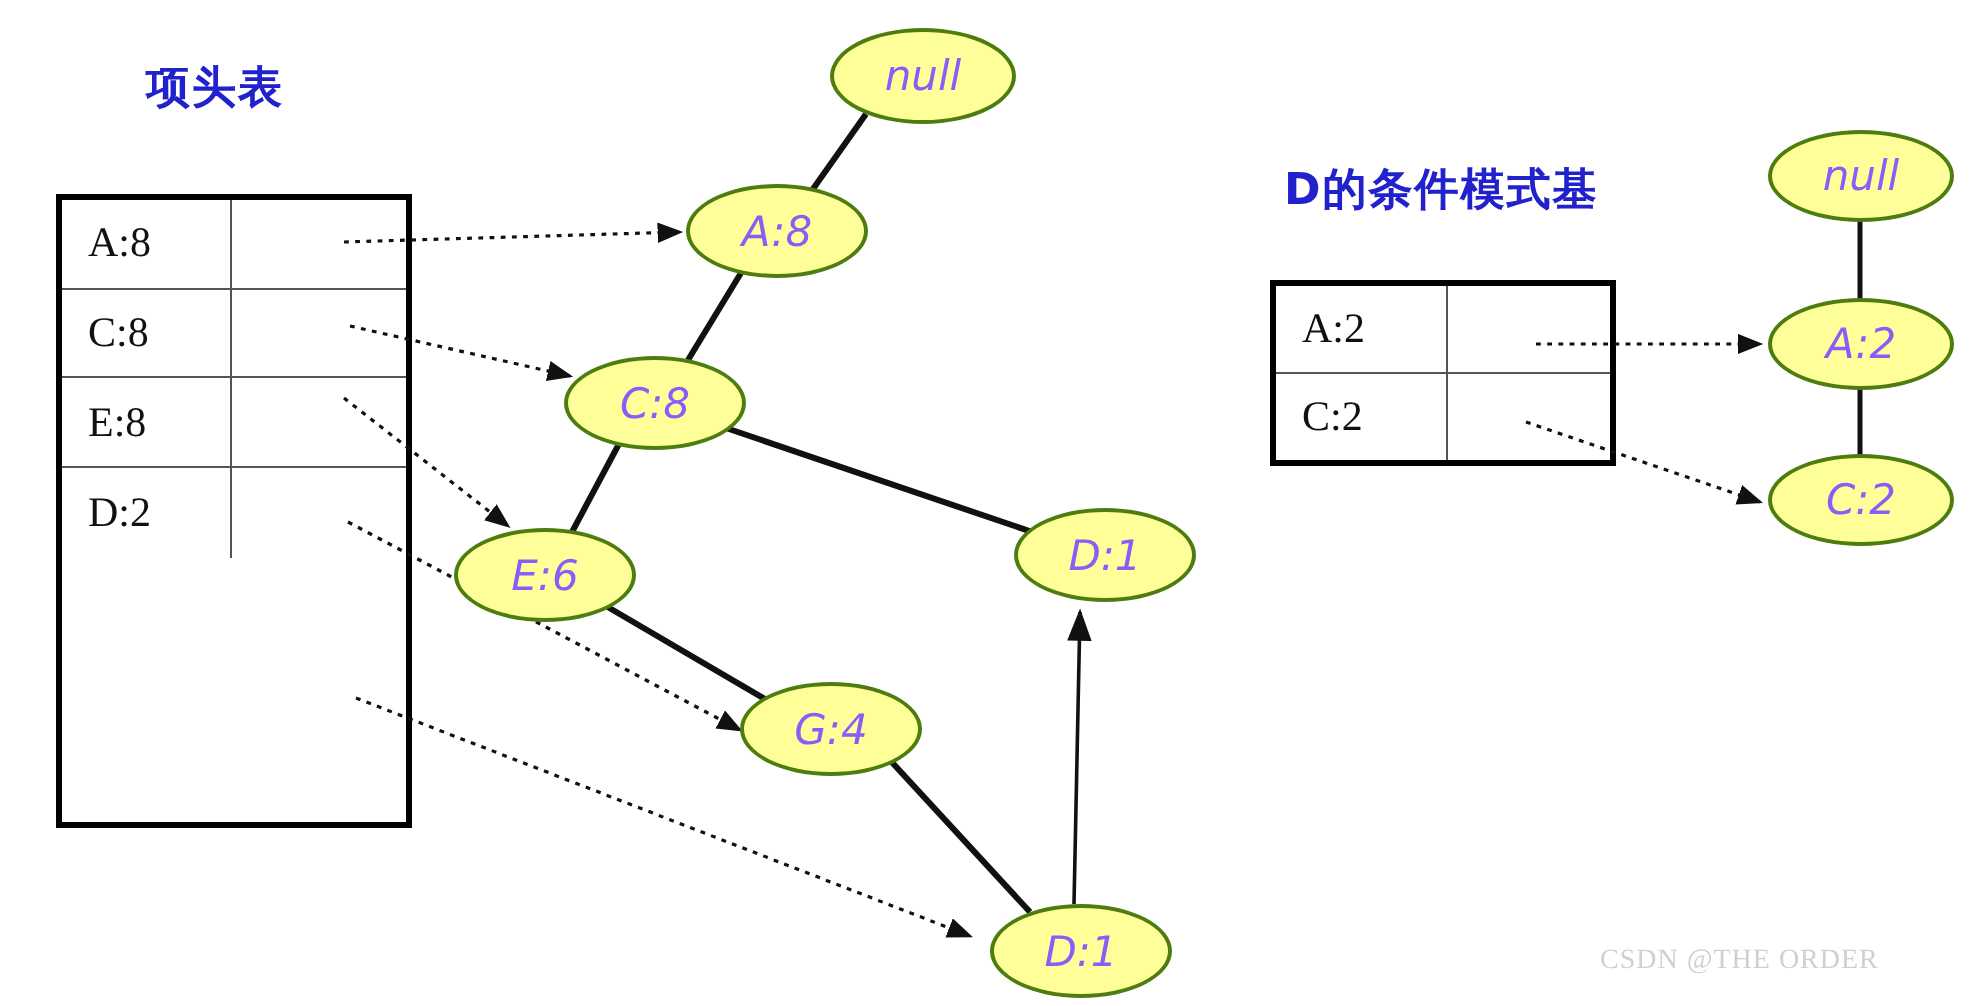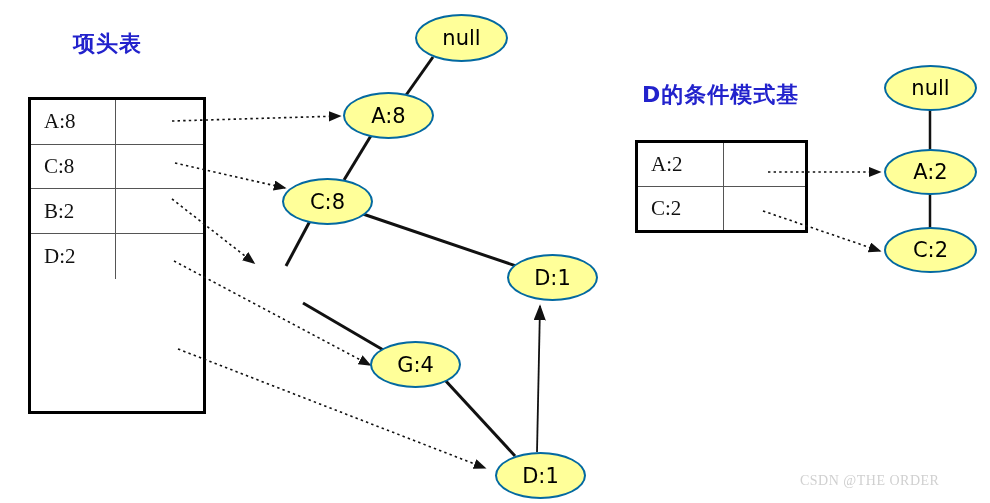--- a/index.html
+++ b/index.html
@@ -63,29 +63,30 @@
 
   #cond-pattern-table { left: 635px; top: 140px; width: 173px; height: 93px; }
   #cond-pattern-table .header-row { height: 43.5px; }
   #cond-pattern-table .cell-label { width: 86px; }
 
   
   .node {
     position: absolute;
     border-radius: 50%;
     background: #ffff99;
-    border: 2px solid #0369a1;
+    border: 2px solid #4d7c0f;
     box-sizing: border-box;
     display: flex;
     align-items: center;
     justify-content: center;
-    color: #000000;
+    color: #8b5cf6;
     font-family: "DejaVu Sans", "Liberation Sans", sans-serif;
     font-size: 21px;
     z-index: 5;
+    font-style: italic;
   }
 
   
   #edges {
     position: absolute;
     left: 0; top: 0;
     width: 990px; height: 503px;
     z-index: 2;
   }
   #edges-top {
@@ -155,35 +156,36 @@
   <div class="header-table" id="item-header-table">
     <div class="header-row">
       <div class="cell-label">A:8</div>
       <div class="cell-link"></div>
     </div>
     <div class="header-row">
       <div class="cell-label">C:8</div>
       <div class="cell-link"></div>
     </div>
     <div class="header-row">
-      <div class="cell-label">B:2</div>
+      <div class="cell-label">E:8</div>
       <div class="cell-link"></div>
     </div>
     <div class="header-row">
       <div class="cell-label">D:2</div>
       <div class="cell-link"></div>
     </div>
   </div>
 
   <div class="node" style="left:415px; top:14px; width:93px; height:48px;">null</div>
 
   <div class="node" style="left:343px; top:92px; width:91px; height:47px;">A:8</div>
 
   <div class="node" style="left:282px; top:178px; width:91px; height:47px;">C:8</div>
 
+  <div class="node" style="left:227px; top:264px; width:91px; height:47px;">E:6</div>
 
   <div class="node" style="left:370px; top:341px; width:91px; height:47px;">G:4</div>
 
   <div class="node" style="left:507px; top:254px; width:91px; height:47px;">D:1</div>
 
   <div class="node" style="left:495px; top:452px; width:91px; height:47px;">D:1</div>
 
   <div class="panel-title" id="header-title-right">D的条件模式基</div>
 
   <div class="header-table" id="cond-pattern-table">

